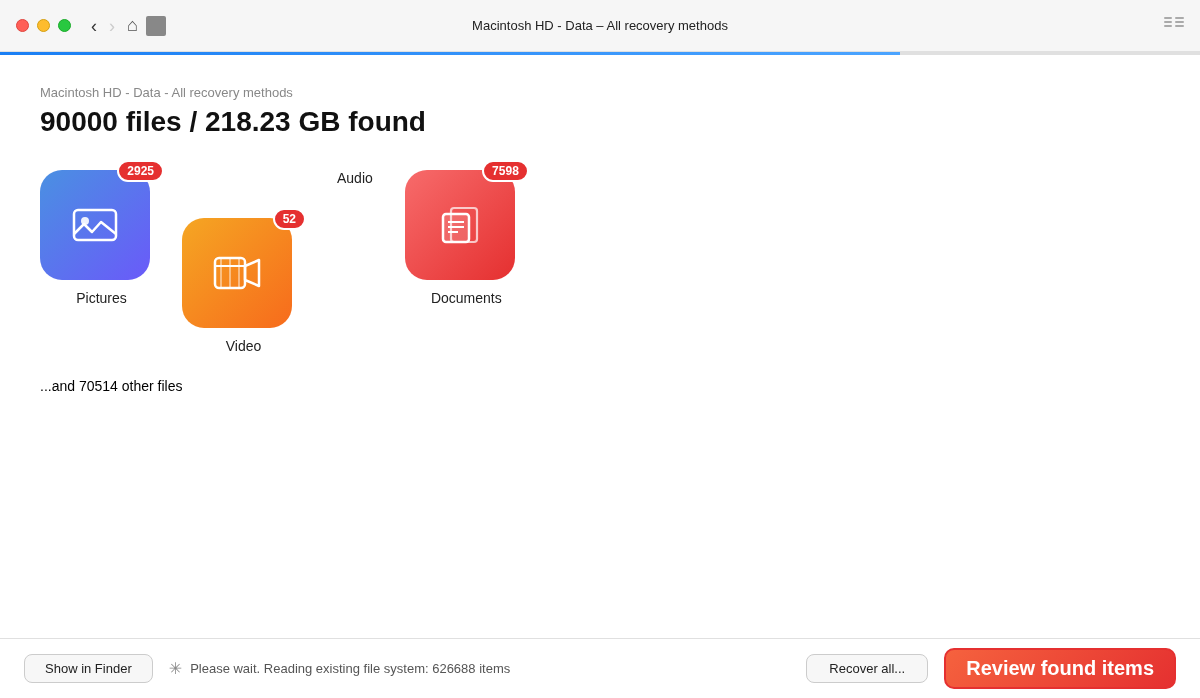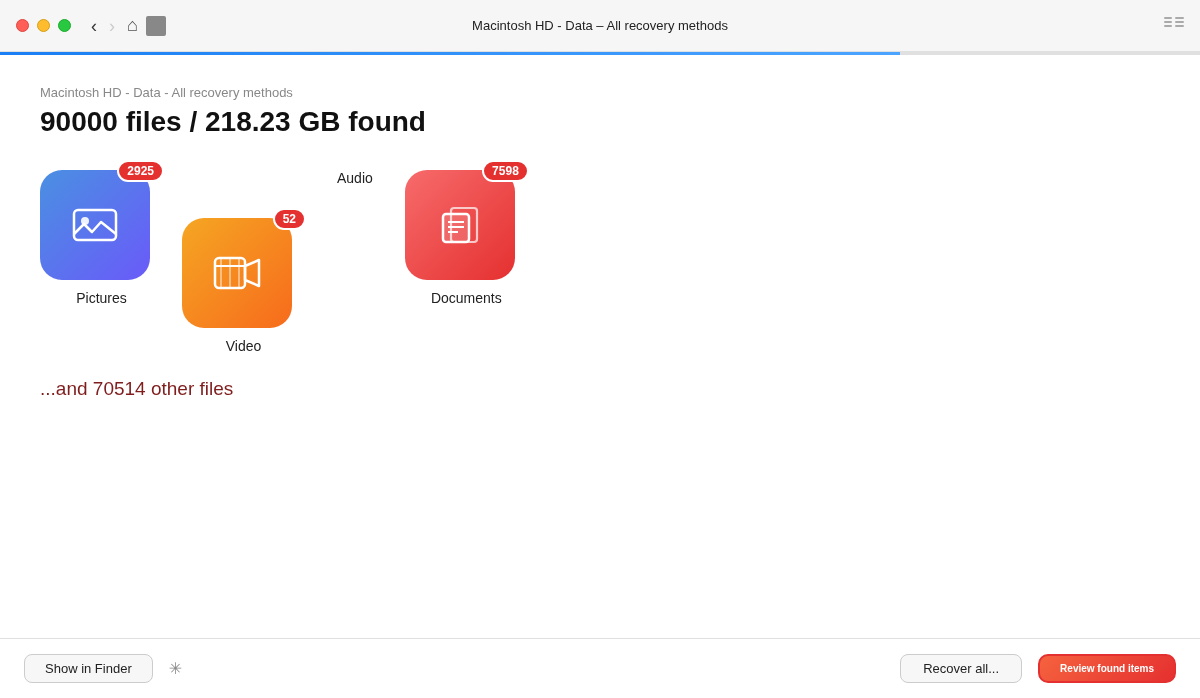--- a/index.html
+++ b/index.html
@@ -191,22 +191,22 @@
       background: linear-gradient(135deg, #4da6f5 0%, #1a7ff4 100%);
     }
 
     
     .cat-svg {
       width: 54px;
       height: 54px;
     }
 
     .other-files-text {
-      font-size: 19px;
-      color: #7f1d1d;
+      font-size: 14px;
+      color: #000000;
       margin-top: 4px;
     }
 
     
     .bottom-bar {
       height: 60px;
       border-top: 1px solid #e0e0e0;
       display: flex;
       align-items: center;
       padding: 0 24px;
@@ -254,21 +254,21 @@
       color: #222;
       cursor: pointer;
     }
 
     .review-btn {
       background: linear-gradient(135deg, #f5623e, #e53030);
       color: #fff;
       border: 2px solid #e53030;
       border-radius: 10px;
       padding: 7px 20px;
-      font-size: 10px;
+      font-size: 20px;
       font-weight: 600;
       cursor: pointer;
     }
   </style>
 </head>
 <body>
 
 <div class="titlebar">
   <div class="traffic-lights">
     <div class="traffic-light tl-close"></div>
@@ -355,17 +355,18 @@
   </div>
 
   <div class="other-files-text">...and 70514 other files</div>
 </div>
 
 <div class="bottom-bar">
   <button class="show-finder-btn">Show in Finder</button>
 
   <div class="status-area">
     <span class="spinner-icon">✳︎</span>
+    <span class="status-text">Please wait. Reading existing file system: 626688 items</span>
   </div>
 
   <button class="recover-btn">Recover all...</button>
   <button class="review-btn">Review found items</button>
 </div>
 
 </body></html>

